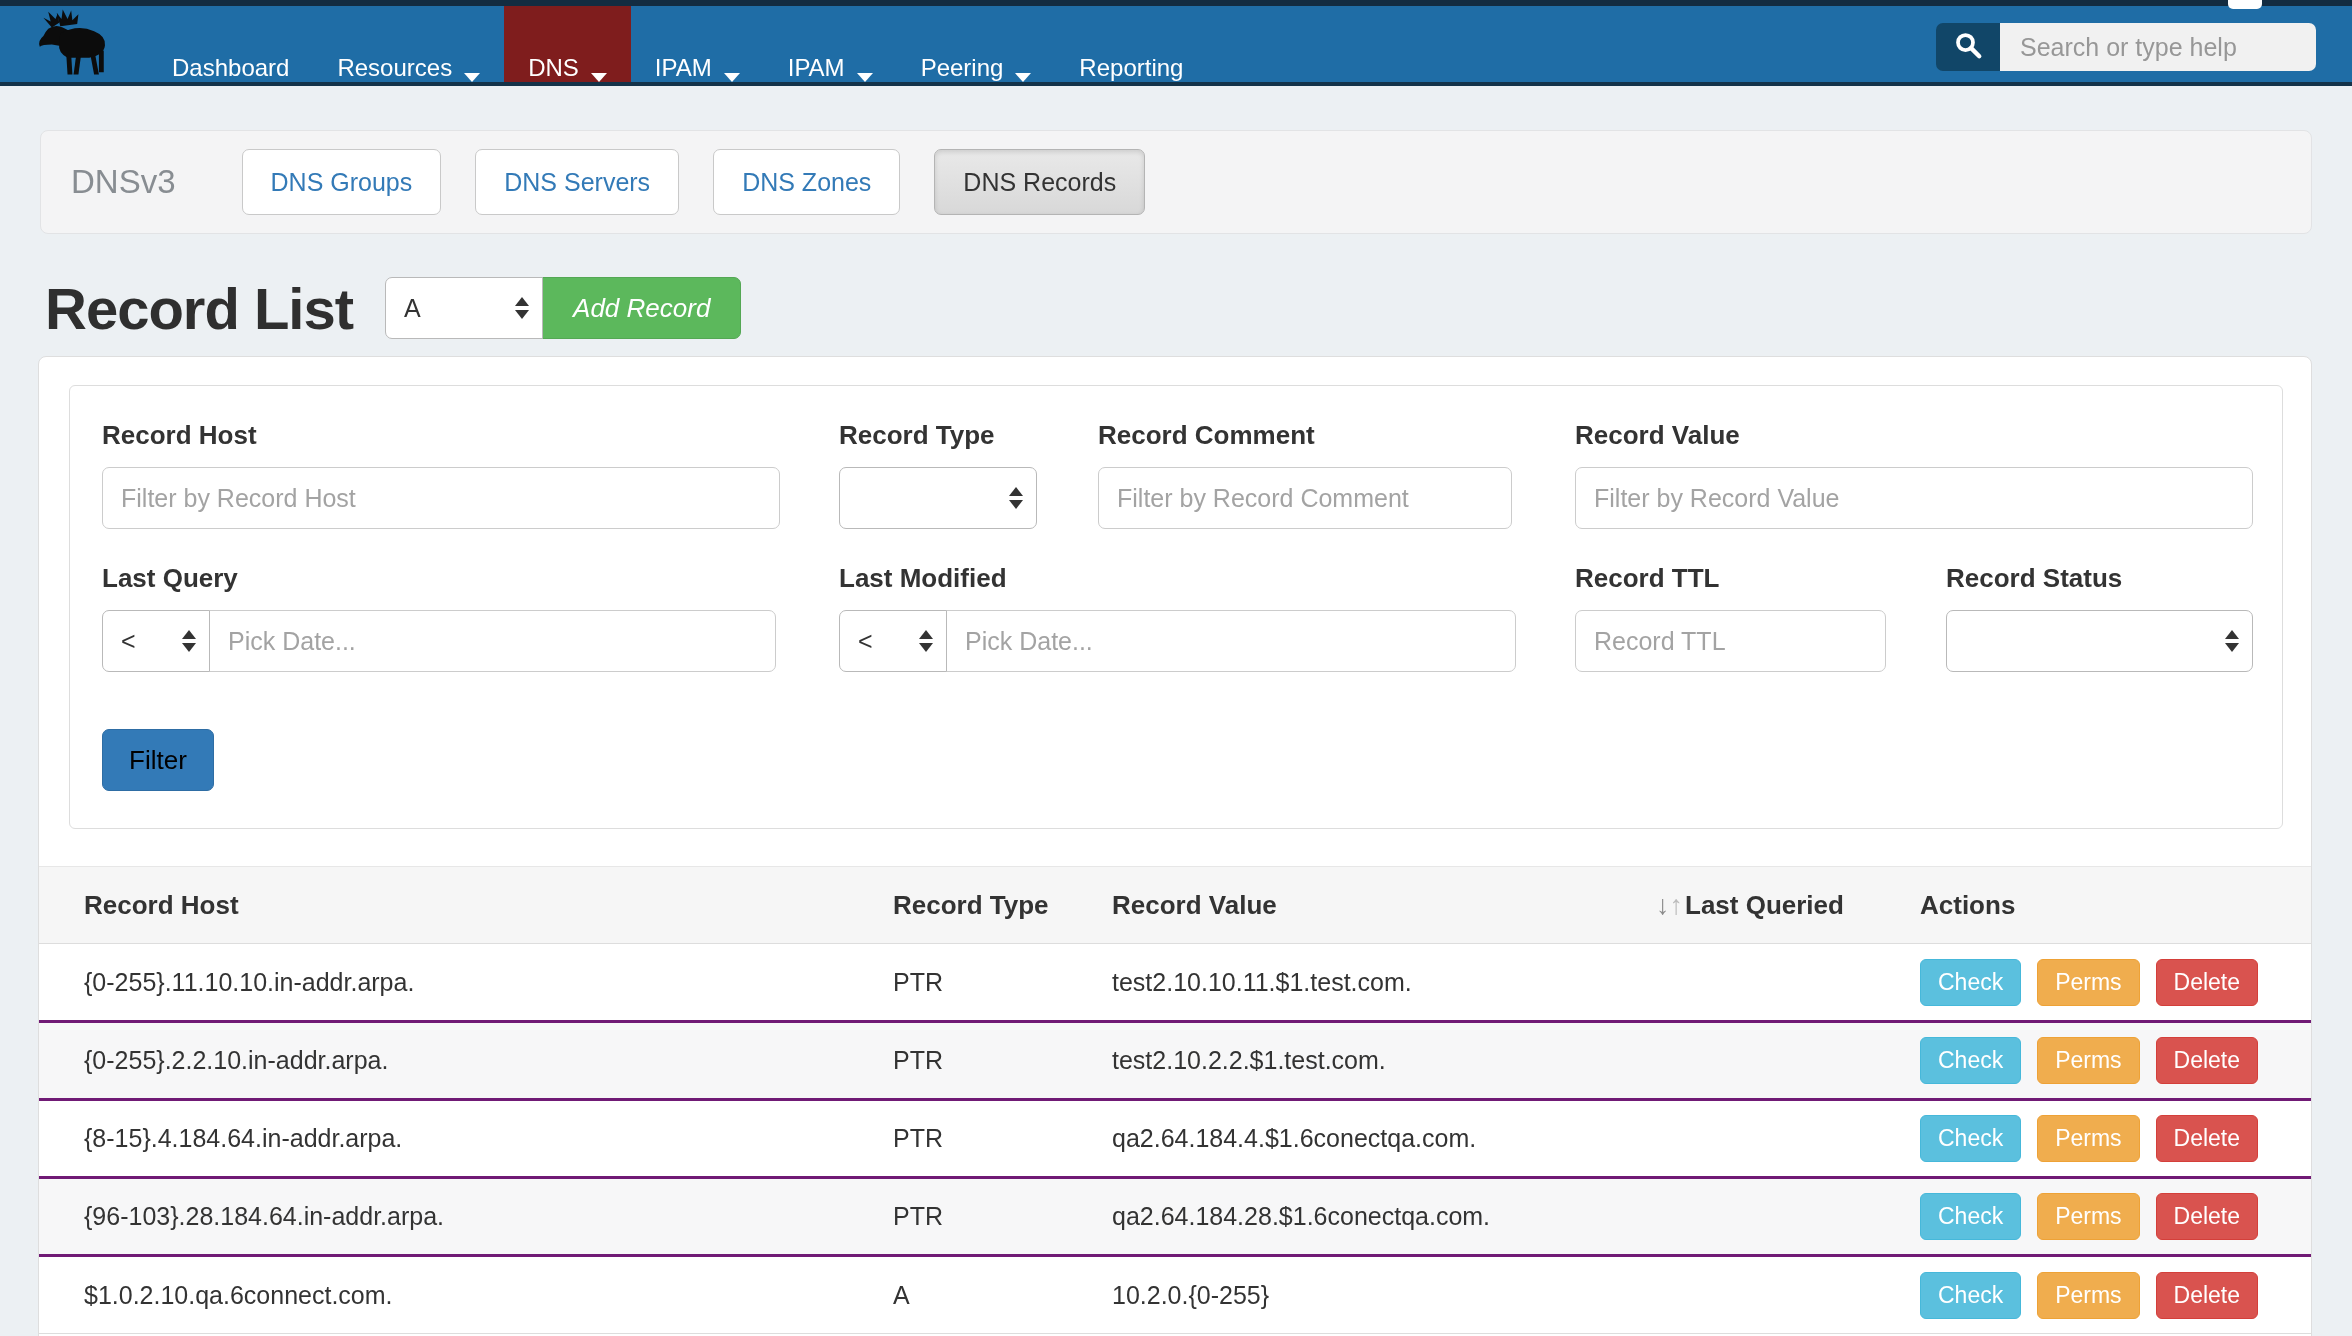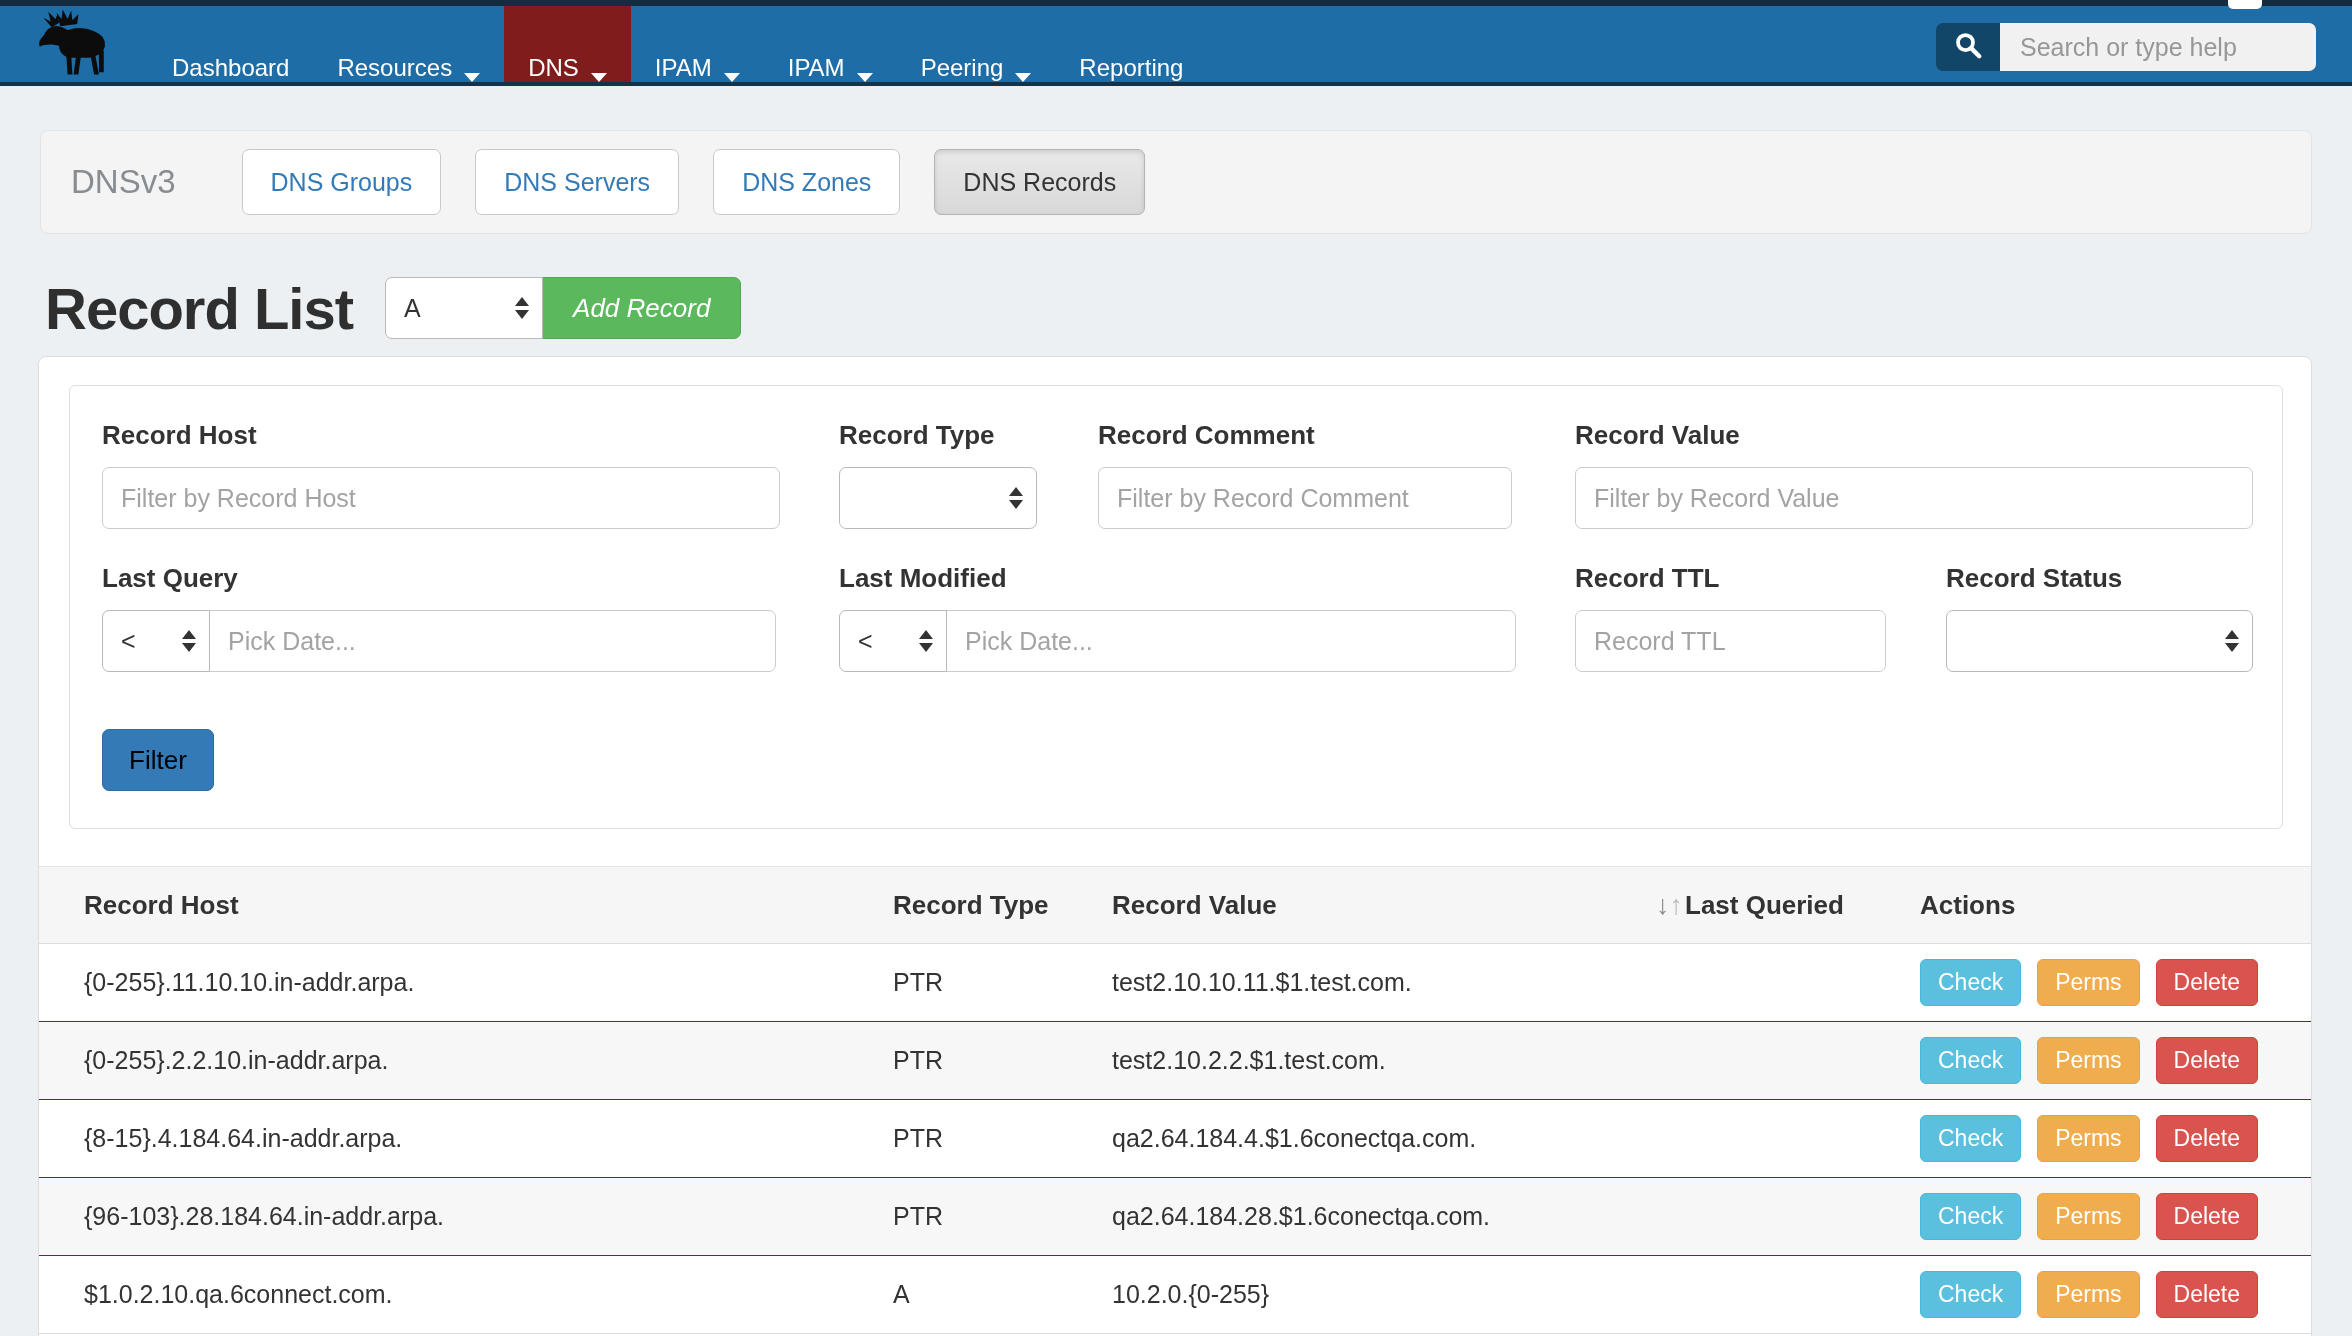--- a/index.html
+++ b/index.html
@@ -127,21 +127,21 @@
     border-collapse:collapse; table-layout:fixed;
   }
   .records-table th, .records-table td {
     text-align:left; padding-left:45px; font-size:25px; color:#333;
     overflow:hidden; white-space:nowrap;
   }
   .records-table thead tr { height:77px; background:#f6f6f6; }
   .records-table th { font-weight:700; font-size:26px; border-top:1px solid #e7e7e7; border-bottom:1px solid #ddd; }
   .records-table tbody tr { height:78px; background:#fff; }
   .records-table tbody tr:nth-child(even) { background:#f7f7f8; }
-  .records-table tbody tr + tr td { border-top:1px solid #701a75; }
+  .records-table tbody tr + tr td { border-top:3px solid #701a75; }
   .records-table tbody tr:last-child td { border-bottom:1px solid #ddd; }
   .sort-icon { display:inline-block; margin-right:2px; font-weight:700; }
   .sort-icon .dn { color:#8b8b8b; font-size:27px; }
   .sort-icon .up { color:#bcbcbc; font-size:27px; letter-spacing:0; }
   .btn-xs {
     height:47px; padding:0 17px; border-radius:6px; border:1px solid transparent;
     color:#fff; font-size:23px; margin-right:9px; cursor:pointer;
     font-family:"Liberation Sans", sans-serif;
   }
   .btn-check  { background:#5bc0de; border-color:#46b8da; }

